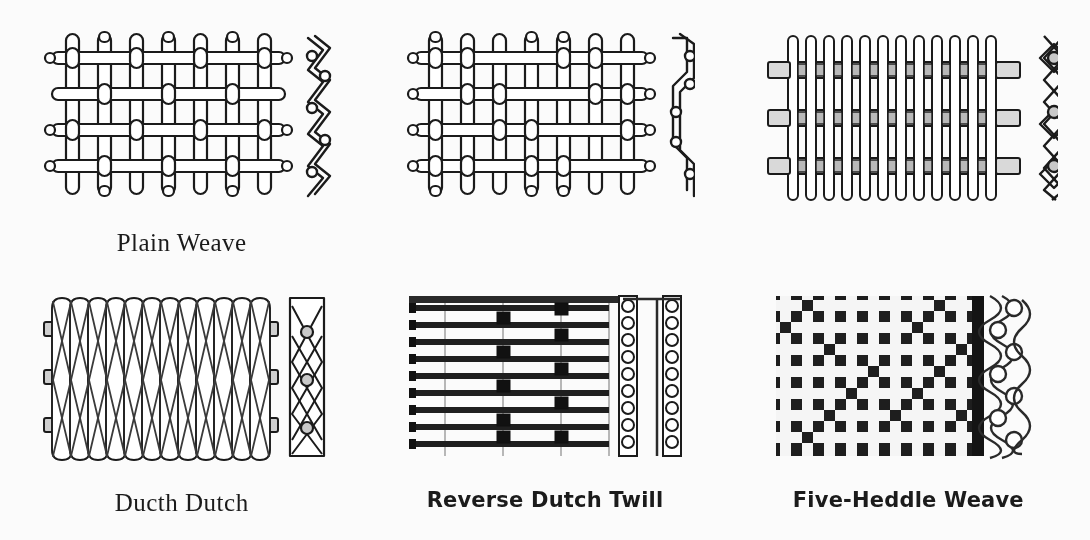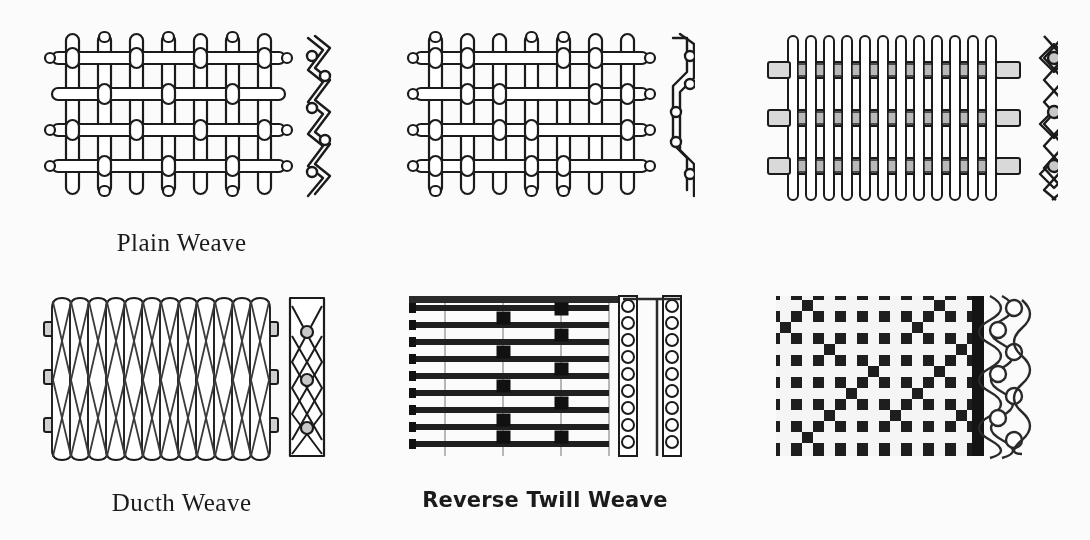--- a/index.html
+++ b/index.html
@@ -349,21 +349,21 @@
           <path d="M260 22 L290 78 L260 130 L290 170"></path>
           <path d="M290 22 L260 78 L290 130 L260 170"></path>
           <path d="M260 52 L290 104 L260 156"></path>
           <path d="M290 52 L260 104 L290 156"></path>
         </g>
         <circle cx="275" cy="48" r="6" fill="#c9c9c9"></circle>
         <circle cx="275" cy="96" r="6" fill="#c9c9c9"></circle>
         <circle cx="275" cy="144" r="6" fill="#c9c9c9"></circle>
       </g>
     </svg>
-    <div class="caption serif">Ducth Weave</div>
+    <div class="caption serif">Ducth Dutch</div>
   </div>
 
   <div class="cell row2">
     <svg class="figure" width="300" height="190" viewBox="0 0 300 190">
 
       <rect x="14" y="12" width="214" height="7" fill="#2a2a2a"></rect>
 
       <g stroke="#9a9a9a" stroke-width="1.4" fill="none">
         <line x1="50" y1="19" x2="50" y2="172"></line>
         <line x1="108" y1="19" x2="108" y2="172"></line>
@@ -431,21 +431,21 @@
         <circle cx="277" cy="124" r="6"></circle>
           <circle cx="277" cy="141" r="6"></circle>
         <circle cx="277" cy="158" r="6"></circle>
       </g>
 
       <g stroke="#2a2a2a" stroke-width="2.5" fill="none">
         <line x1="228" y1="15" x2="286" y2="15"></line>
         <line x1="262" y1="15" x2="262" y2="172"></line>
       </g>
     </svg>
-    <div class="caption sans">Reverse Twill Weave</div>
+    <div class="caption sans">Reverse Dutch Twill</div>
   </div>
 
   <div class="cell row2">
     <svg class="figure" width="300" height="190" viewBox="0 0 300 190">
 
       <rect x="18" y="12" width="196" height="160" fill="#1e1e1e"></rect>
 
       <g fill="#f5f5f5">
         <rect x="22" y="12" width="11" height="160"></rect>
         <rect x="44" y="12" width="11" height="160"></rect>
@@ -512,15 +512,16 @@
         <circle cx="256" cy="24" r="8" fill="#ffffff"></circle>
         <circle cx="240" cy="46" r="8" fill="#ffffff"></circle>
         <circle cx="256" cy="68" r="8" fill="#ffffff"></circle>
         <circle cx="240" cy="90" r="8" fill="#ffffff"></circle>
         <circle cx="256" cy="112" r="8" fill="#ffffff"></circle>
         <circle cx="240" cy="134" r="8" fill="#ffffff"></circle>
         <circle cx="256" cy="156" r="8" fill="#ffffff"></circle>
         <path d="M264 16 q16 14 0 28 q-16 14 0 28 q16 14 0 28 q-16 14 0 28 q16 14 0 28 q-16 14 0 14"></path>
       </g>
     </svg>
+    <div class="caption sans">Five-Heddle Weave</div>
   </div>
 
 </div>
 
 </body></html>

